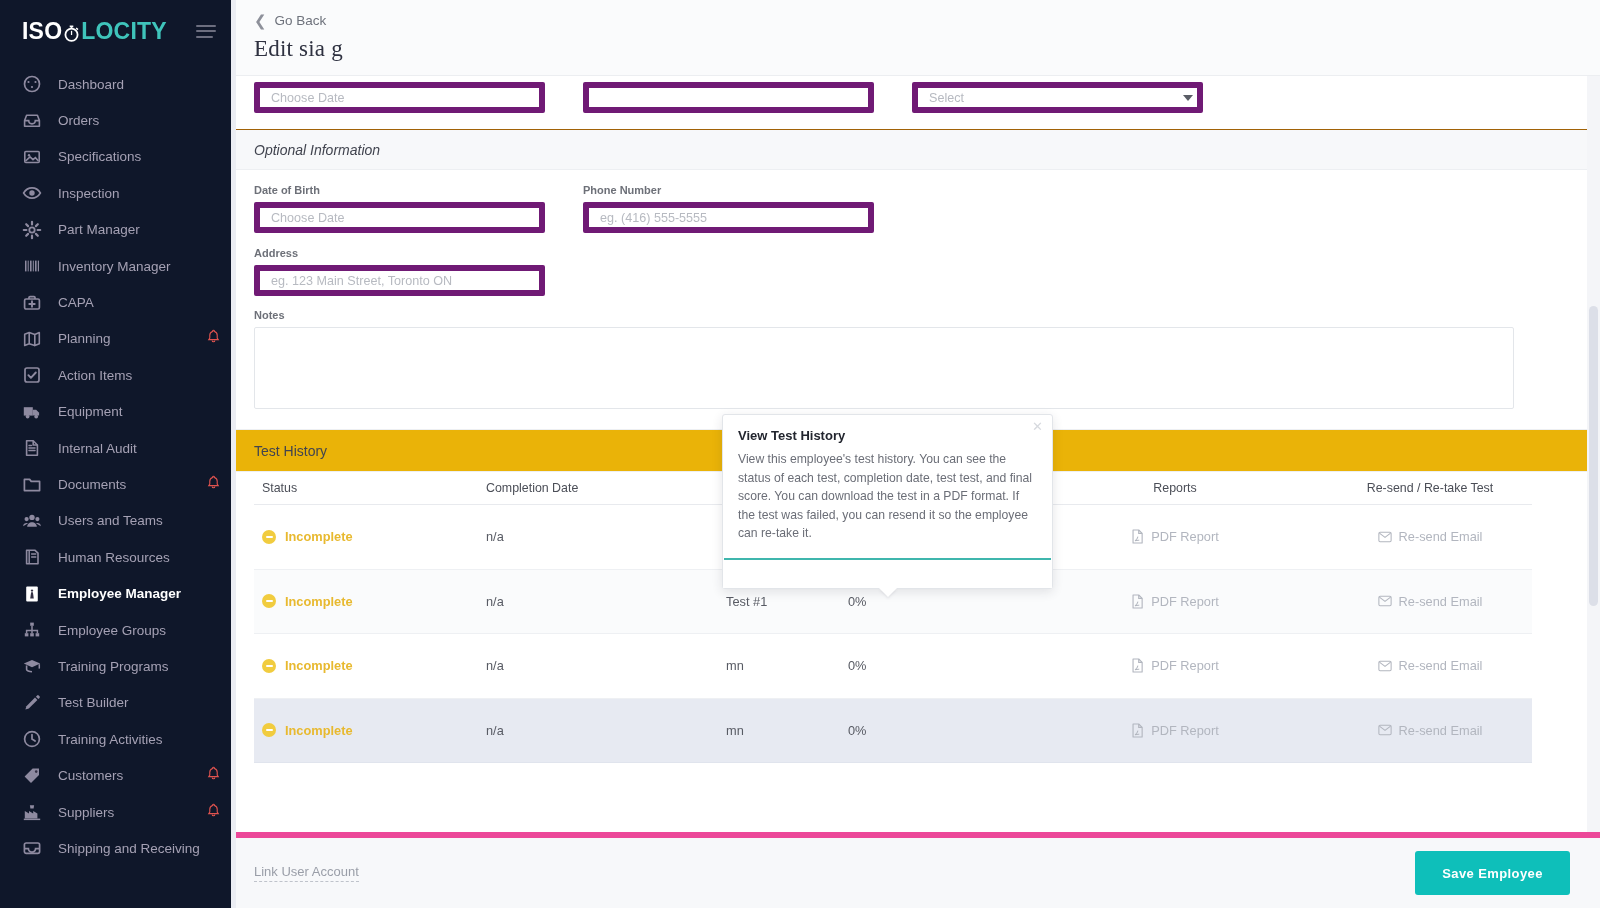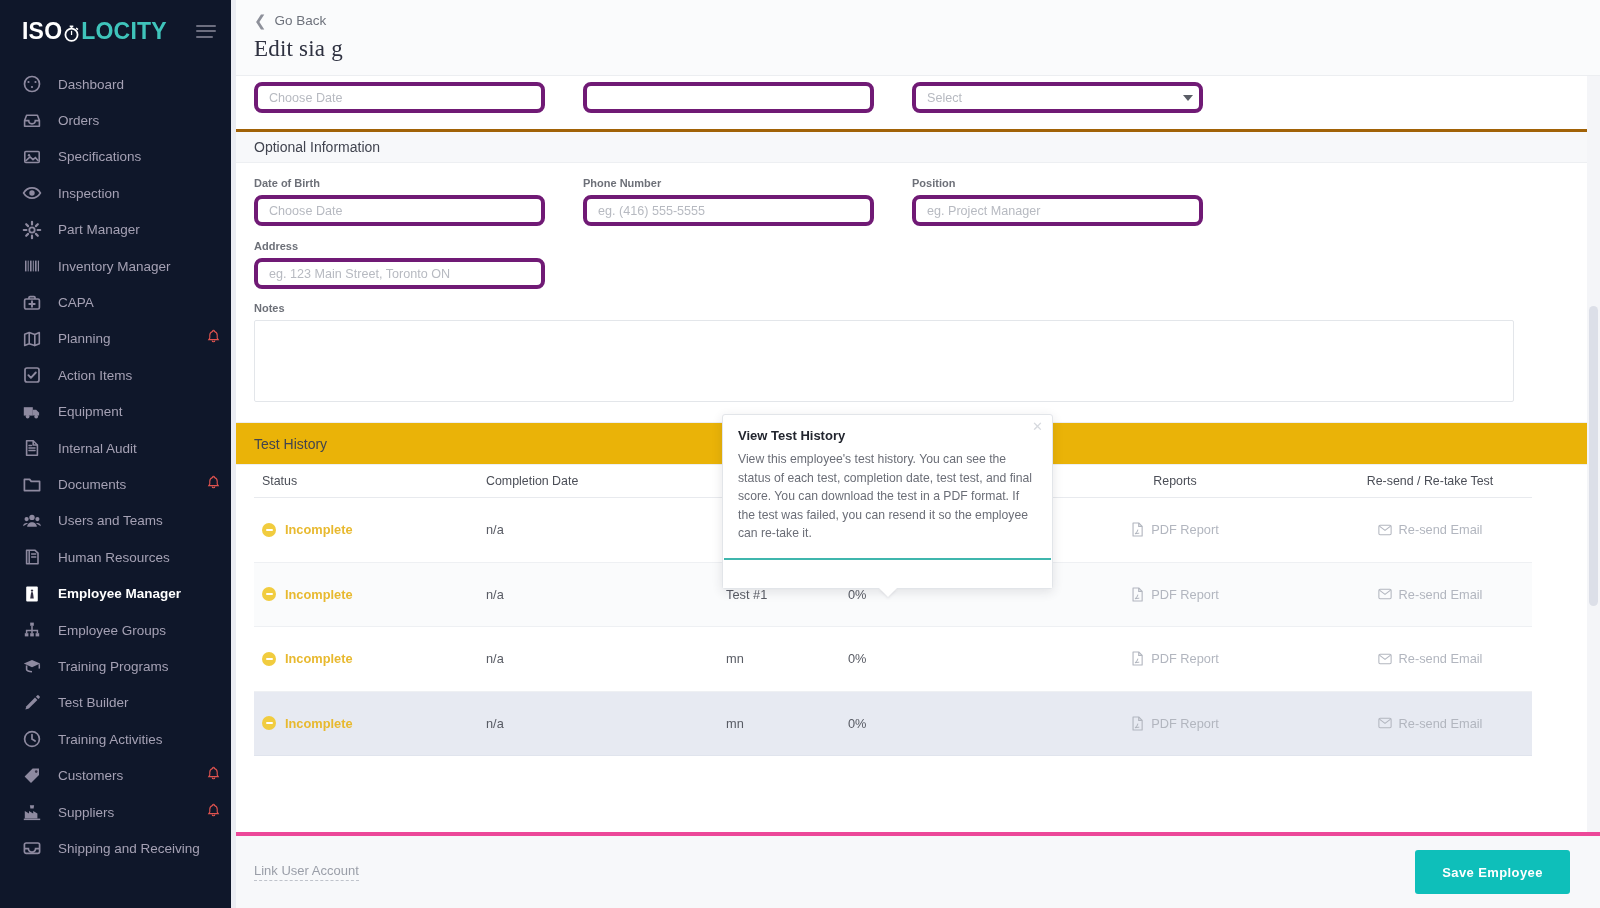--- a/index.html
+++ b/index.html
@@ -61,35 +61,35 @@
     font-size: 23px; color: #2e3140; margin-top: 6px; letter-spacing: .2px;
   }
 
   .content { position: relative; height: 832px; }
 
   .form-area { padding: 0 18px; }
   .row { display: flex; gap: 38px; }
   .fgroup { width: 291px; }
   .flabel { font-size: 11px; color: #6d7078; margin-bottom: 6px; display: block; font-weight: bold; }
   .finput {
-    width: 100%; height: 31px; border: 4px solid #701a75; background: #fff;
-    border-radius: 8px; padding: 0 11px; font-size: 12.6px; color: #3a3d46;
+    width: 100%; height: 31px; border: 6px solid #701a75; background: #fff;
+    border-radius: 2px; padding: 0 11px; font-size: 12.6px; color: #3a3d46;
     font-family: "Liberation Sans", sans-serif; outline: none;
   }
   .finput::placeholder { color: #b7bac1; }
   .select-wrap { position: relative; }
   .select-wrap .caret {
     position: absolute; right: 10px; top: 50%; transform: translateY(-50%);
     width: 0; height: 0; border-left: 5px solid transparent; border-right: 5px solid transparent;
     border-top: 6px solid #5a5d66; pointer-events: none;
   }
   .section-band {
-    background: #f7f8fa; border-top: 3px solid #a16207; border-bottom: 1px solid #edeff2;
-    height: 34px; display: flex; align-items: center; padding: 0 18px;
-    margin: 16px 0 0 0; font-size: 14px; color: #41444f;
+    background: #f7f8fa; border-top: 1px solid #a16207; border-bottom: 1px solid #edeff2;
+    height: 41px; display: flex; align-items: center; padding: 0 18px;
+    margin: 16px 0 0 0; font-size: 14px; color: #41444f; font-style: italic;
   }
   .notes-box {
     width: 1260px; height: 82px; border: 1px solid #e3e6ea; background: #fff;
     border-radius: 2px; resize: none; outline: none;
     font-family: "Liberation Sans", sans-serif; font-size: 12.6px; padding: 8px 11px;
   }
 
   
   .th-band {
     background: #eab308; border-top: 1px solid #edeff2; border-bottom: 1px solid #edeff2;
@@ -116,21 +116,21 @@
   .status-dot i { width: 7px; height: 2px; background: #fff; border-radius: 1px; display:block; }
   .status-text { color: #e8b92f; font-size: 12.8px; font-weight: 600; }
   .link-cell { display: inline-flex; align-items: center; gap: 7px; color: #b2b6bf; font-size: 12.8px; cursor: pointer; }
   .link-cell svg { display: block; }
   .trow.alt { background: #fafbfc; }
   .trow.sel { background: #e7eaf2; border-bottom: 1px solid #e0e4ed; }
 
   
   .footer {
     position: absolute; left: 0; right: 0; bottom: 0; height: 76px;
-    background: #f7f8fa; border-top: 4px solid #ec4899;
+    background: #f7f8fa; border-top: 6px solid #ec4899;
     display: flex; align-items: center; padding: 0 30px 0 18px;
   }
   .link-user {
     font-size: 13px; color: #9a9ea8; border-bottom: 1px dashed #bfc3cb;
     padding-bottom: 2px; cursor: pointer;
   }
   .save-btn {
     margin-left: auto; background: #0ebfba; color: #fff; border: none;
     border-radius: 3px; height: 44px; padding: 0 26px; min-width: 155px;
     font-size: 13px; font-weight: 700; letter-spacing: .4px; cursor: pointer;
@@ -463,24 +463,20 @@
       <div class="form-area" style="padding-top:14px;">
         <div class="row">
           <div class="fgroup">
             <label class="flabel">Date of Birth</label>
             <input class="finput" readonly="" placeholder="Choose Date" style="">
           </div>
           <div class="fgroup">
             <label class="flabel">Phone Number</label>
             <input class="finput" placeholder="eg. (416) 555-5555" style="">
           </div>
-          <div class="fgroup">
-            <label class="flabel">Position</label>
-            <input class="finput" placeholder="eg. Project Manager" style="">
-          </div>
         </div>
 
         <div class="fgroup" style="margin-top:14px;">
           <label class="flabel">Address</label>
           <input class="finput" placeholder="eg. 123 Main Street, Toronto ON" style="">
         </div>
 
         <div style="margin-top:13px;">
           <label class="flabel">Notes</label>
           <textarea class="notes-box" style=""></textarea>

